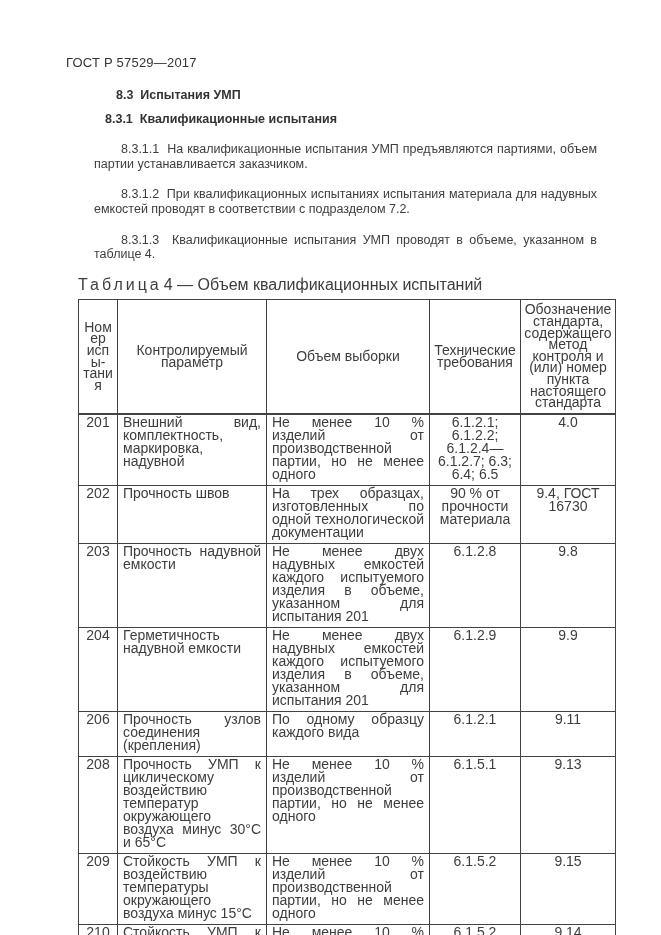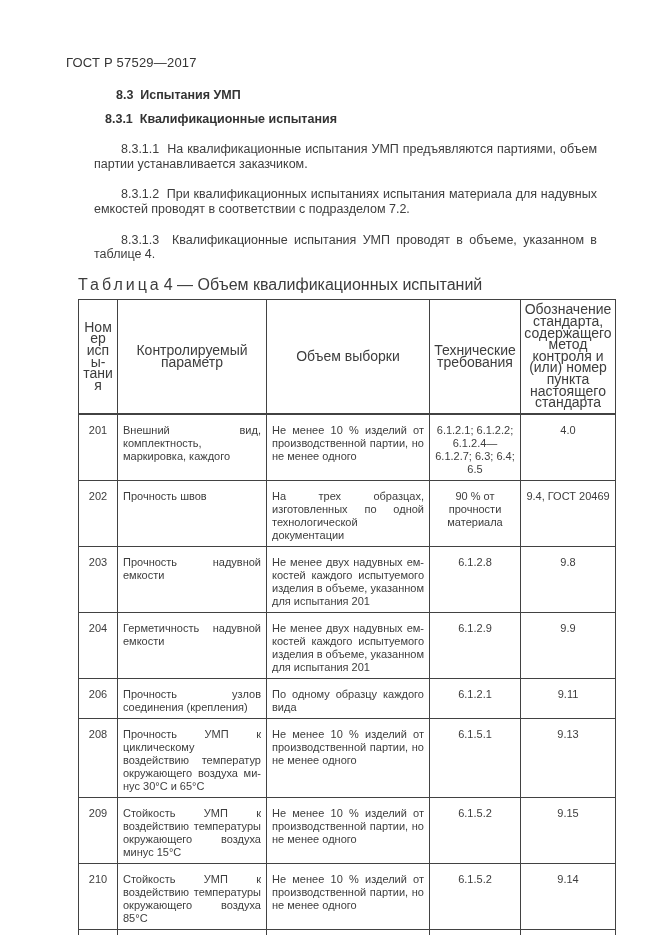--- a/index.html
+++ b/index.html
@@ -39,22 +39,22 @@
     color:#3d3d3d;
     word-wrap:break-word;
   }
   table.gost thead th{
     font-weight:normal;font-size:14px;line-height:11.6px;
     text-align:center;vertical-align:middle;
     padding:4px 3px;
     border-bottom:2.5px solid #424242;
   }
   table.gost td{
-    font-size:11px;line-height:13px;
-    padding:9px 5px 4px 5px;
+    font-size:14px;line-height:13px;
+    padding:1px 5px 4px 5px;
     vertical-align:top;
     margin-left:11px;
   }
   td.center{text-align:center;vertical-align:middle;padding-left:2px;padding-right:2px;}
   td.just{text-align:justify;text-align-last:left;}
 </style>
 </head>
 <body>
 
 <div class="page">
@@ -90,31 +90,31 @@
           <th>Номер испы­тания</th>
           <th>Контролируемый параметр</th>
           <th>Объем выборки</th>
           <th>Технические требования</th>
           <th>Обозначение стандарта, содержащего метод контроля и (или) номер пункта настоящего стандарта</th>
         </tr>
       </thead>
       <tbody id="table-body">
           <tr>
             <td class="center">201</td>
-            <td class="just">Внешний вид, комплектность, маркировка, каждого</td>
+            <td class="just">Внешний вид, комплектность, маркировка, надувной</td>
             <td class="just">Не менее 10 % изделий от производственной партии, но не менее одного</td>
             <td class="center">6.1.2.1; 6.1.2.2; 6.1.2.4—6.1.2.7; 6.3; 6.4; 6.5</td>
             <td class="center">4.0</td>
           </tr>
           <tr>
             <td class="center">202</td>
             <td class="just">Прочность швов</td>
             <td class="just">На трех образцах, изготовлен­ных по одной технологической документации</td>
             <td class="center">90 % от прочно­сти материала</td>
-            <td class="center">9.4, ГОСТ 20469</td>
+            <td class="center">9.4, ГОСТ 16730</td>
           </tr>
           <tr>
             <td class="center">203</td>
             <td class="just">Прочность надувной емкости</td>
             <td class="just">Не менее двух надувных ем­костей каждого испытуемого изделия в объеме, указанном для испытания 201</td>
             <td class="center">6.1.2.8</td>
             <td class="center">9.8</td>
           </tr>
           <tr>
             <td class="center">204</td>

